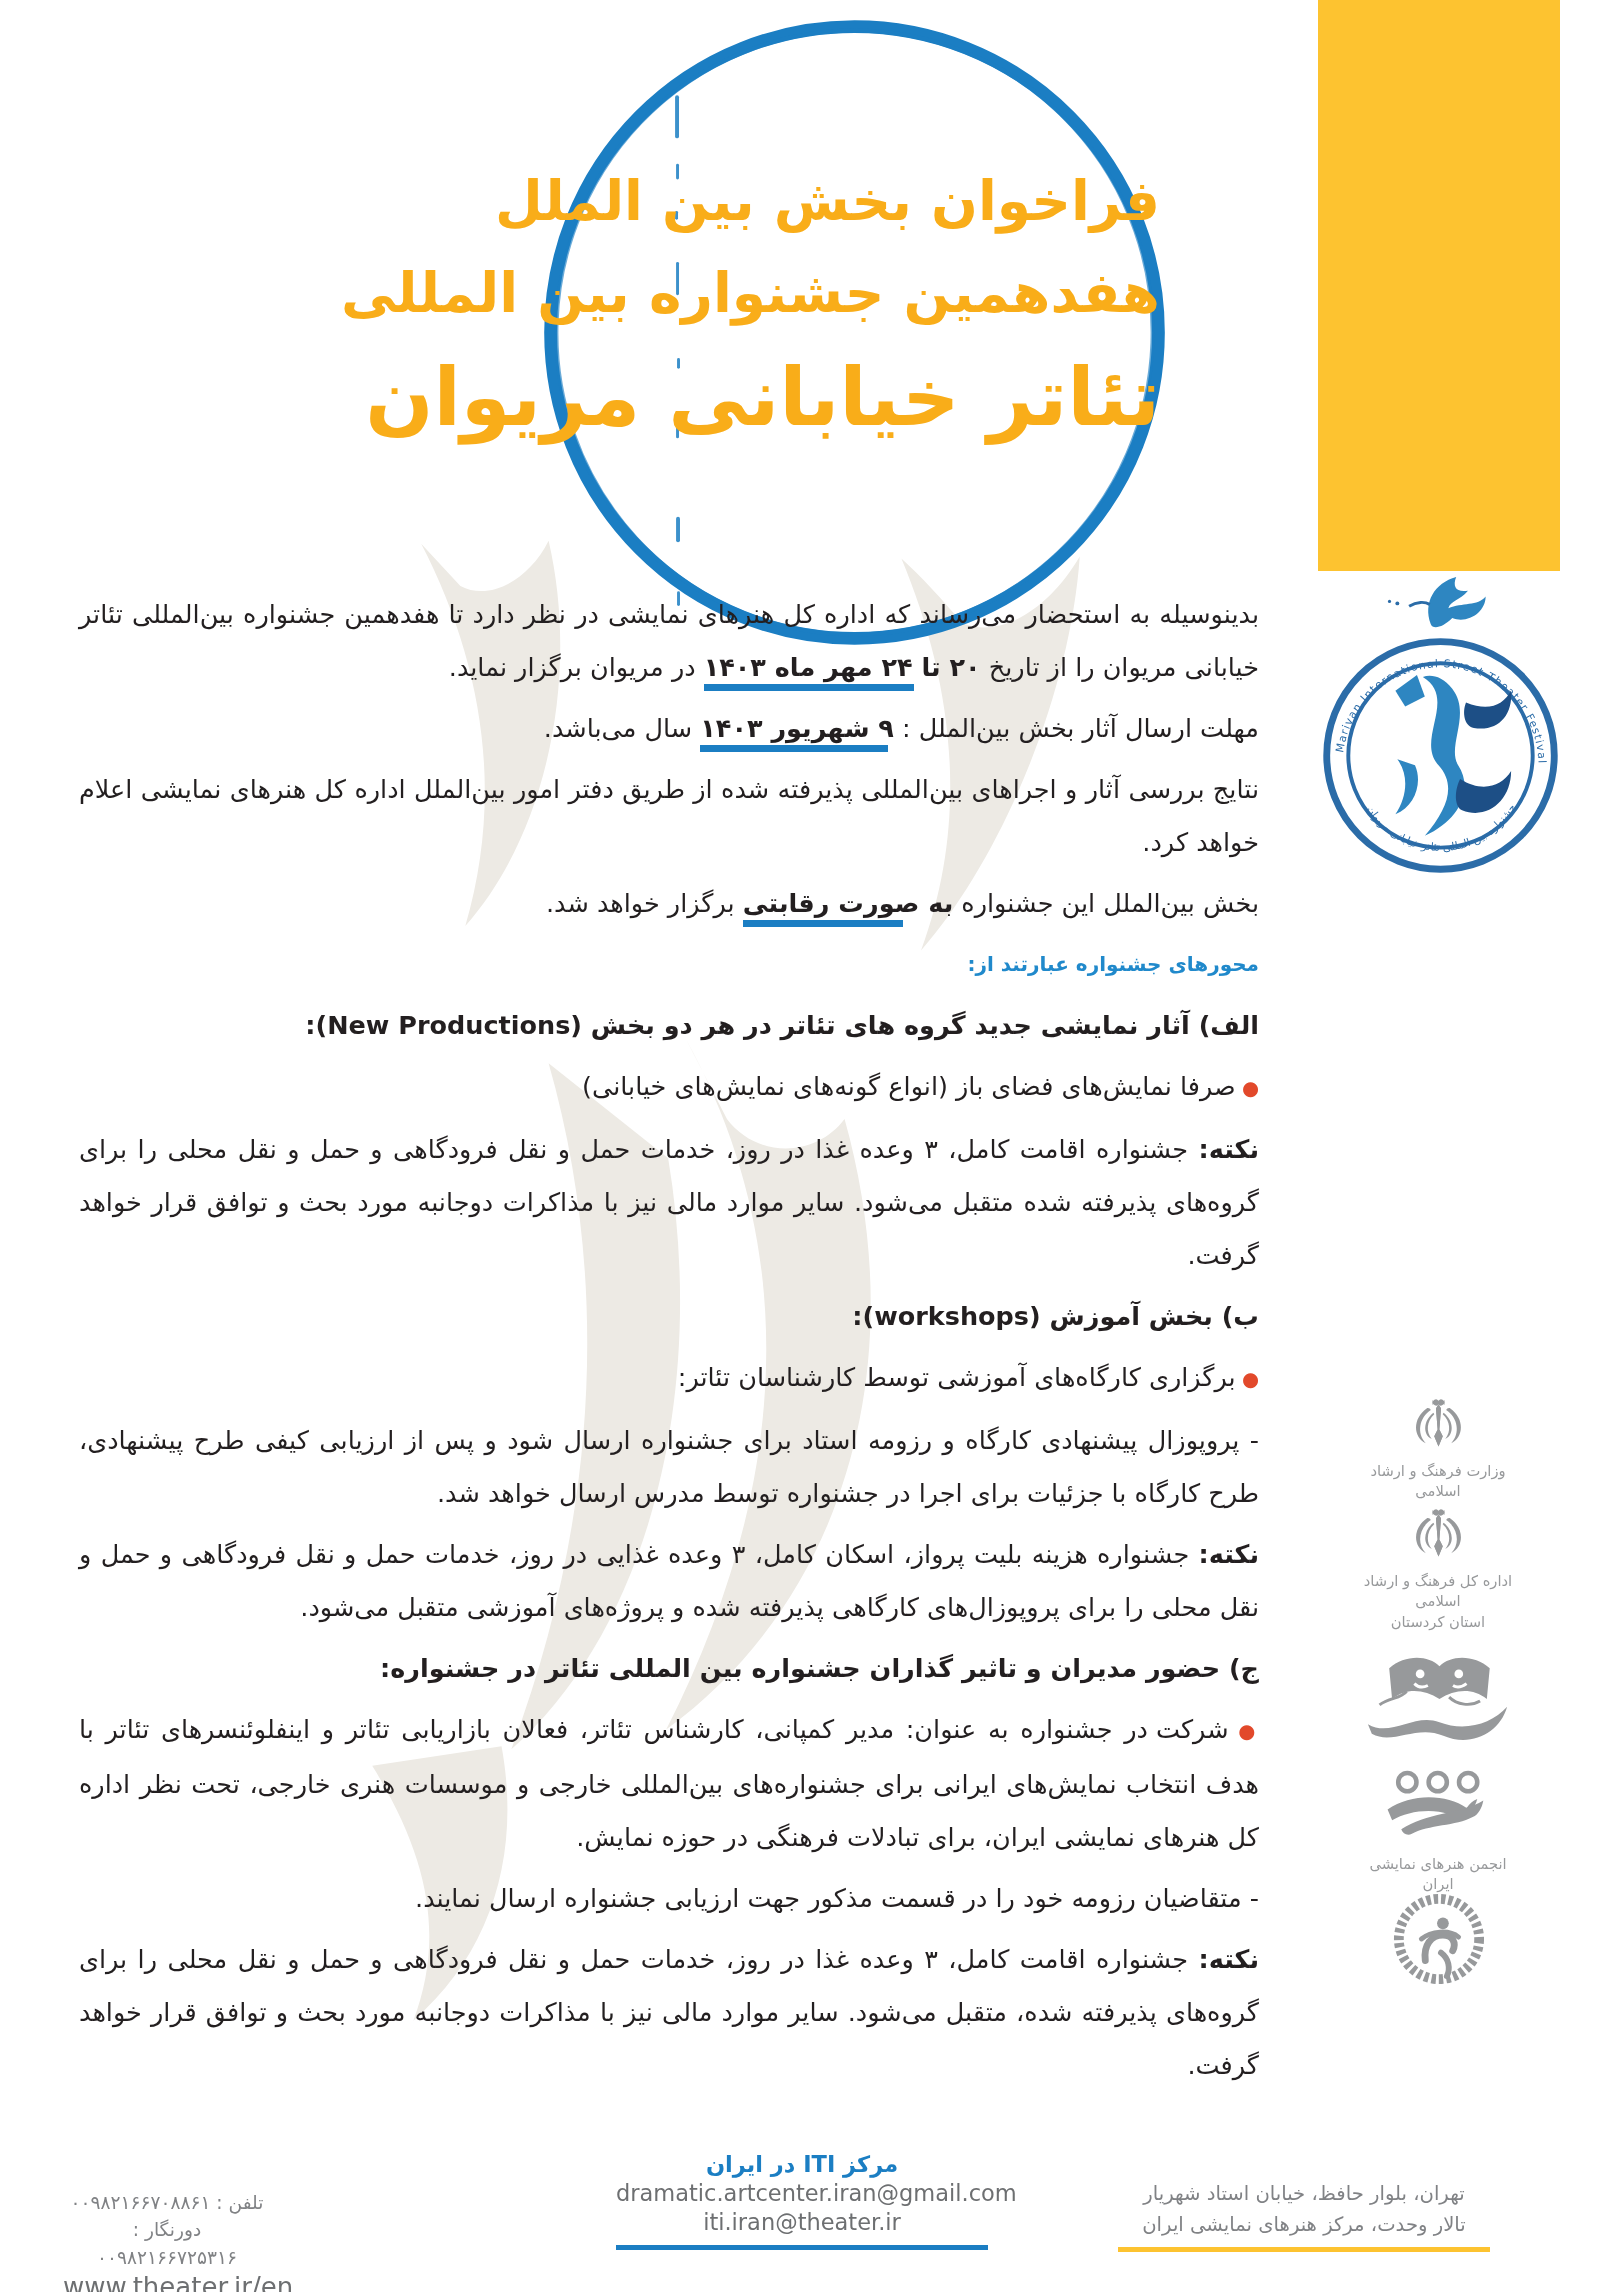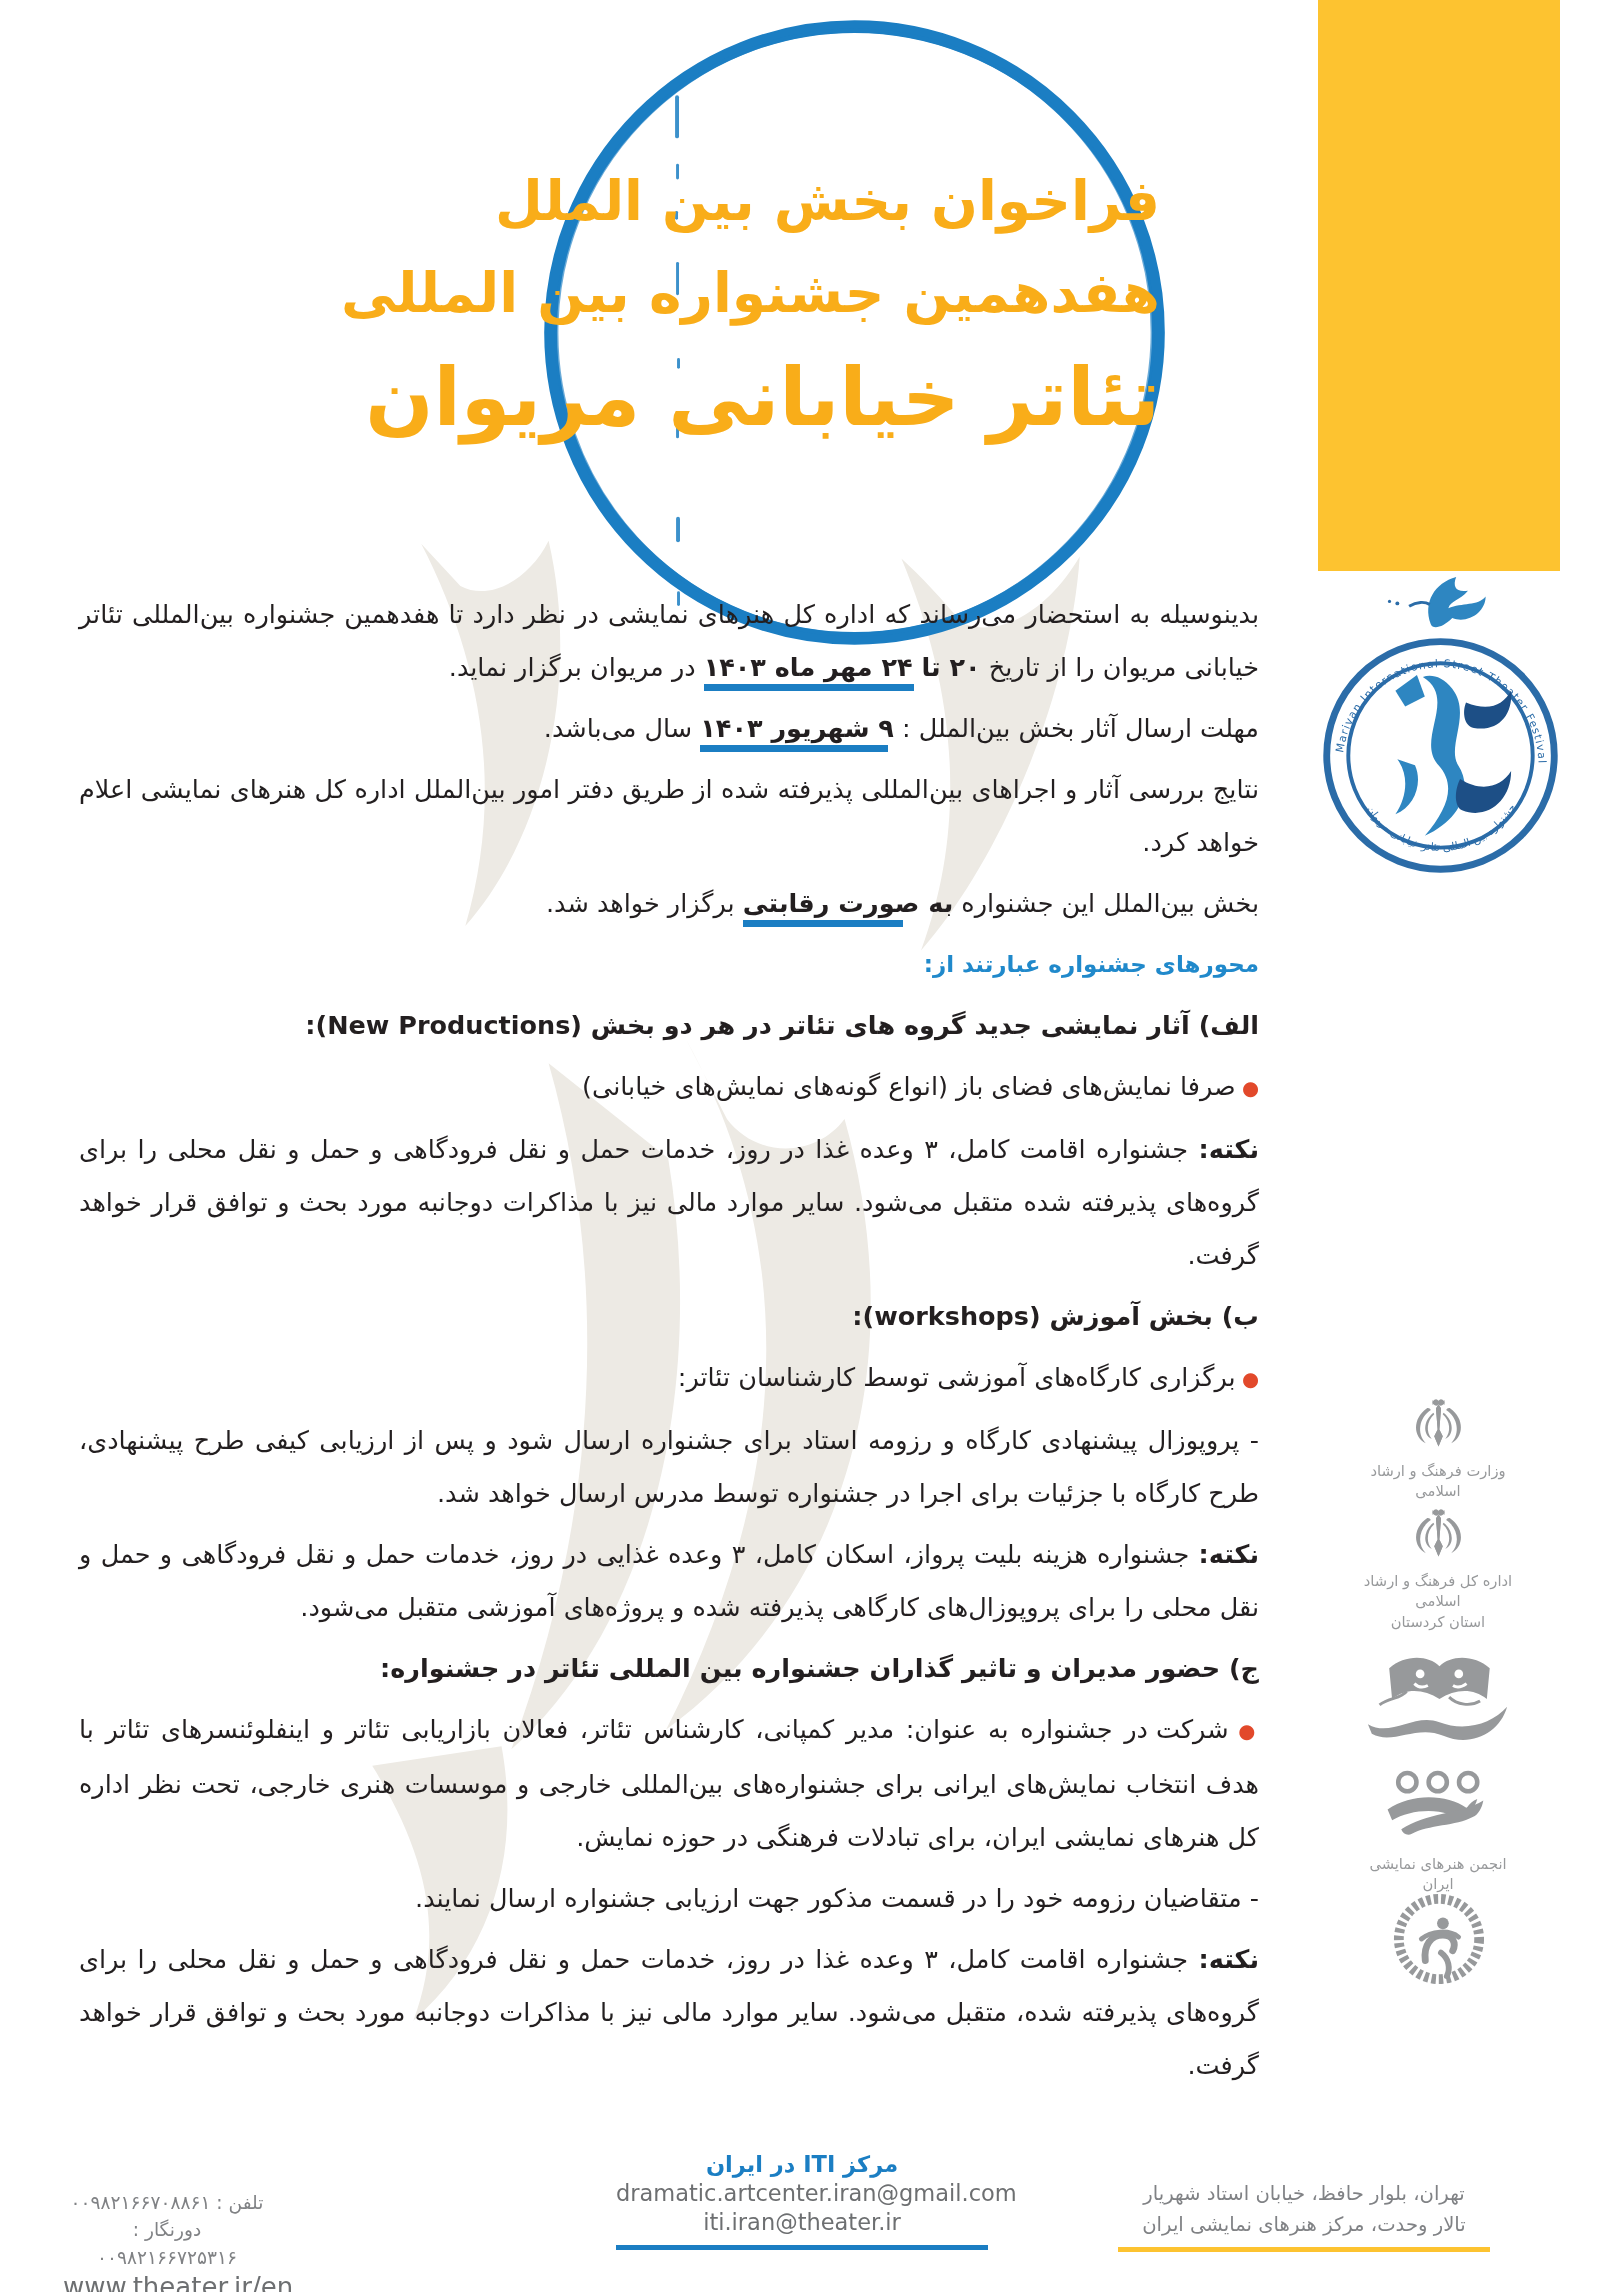--- a/index.html
+++ b/index.html
@@ -18,21 +18,21 @@
   .watermark{left:137px;top:529px;width:1127px;height:1529px;}
   
   .bodytext{left:71px;top:580px;width:1196px;direction:rtl;font-size:25.5px;line-height:53px;
             text-align:justify;}
   .bodytext p{margin:8px;}
   .mb8{margin-bottom:7.8px;}
   .mt44{margin-top:43px;}
   .mt6{margin-top:5.9px;}
   .mt52{margin-top:51px;}
   .b{font-weight:bold;}
-  .heading-blue{color:#2089CB;font-weight:bold;font-size:23px;}
+  .heading-blue{color:#2089CB;font-weight:bold;font-size:20px;}
   .sec-heading{font-weight:bold;}
   .bullet::before{content:"● ";color:#E2492B;font-size:19.6px;}
   .ublue{position:relative;font-weight:bold;}
   .ublue::after{content:"";position:absolute;left:0;bottom:-8.8px;height:6.9px;width:76%;background:#1B7EC3;}
   .ublue.wfull::after{width:97%;}
   
   .logocol{ text-align:center;color:#97999B;direction:rtl;}
   .logocap{font-size:14.7px;line-height:20.6px;color:#97999B;margin-top:3.9px;}
   
   .f-left{left:63px;top:2152px;width:208px;direction:rtl;text-align:center;margin-top:37px;}

